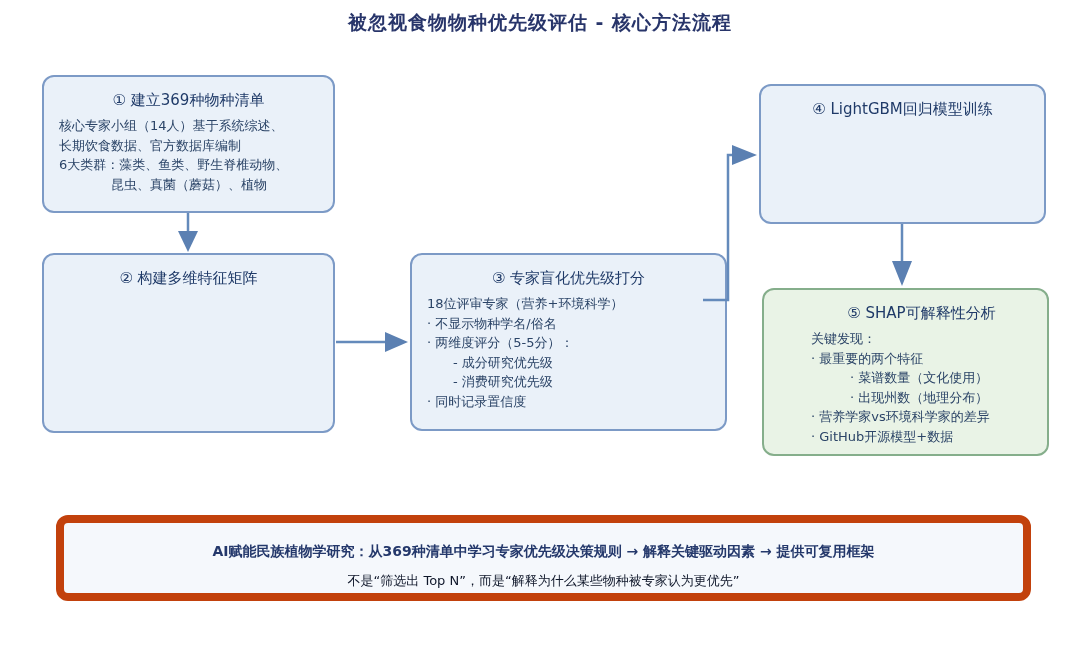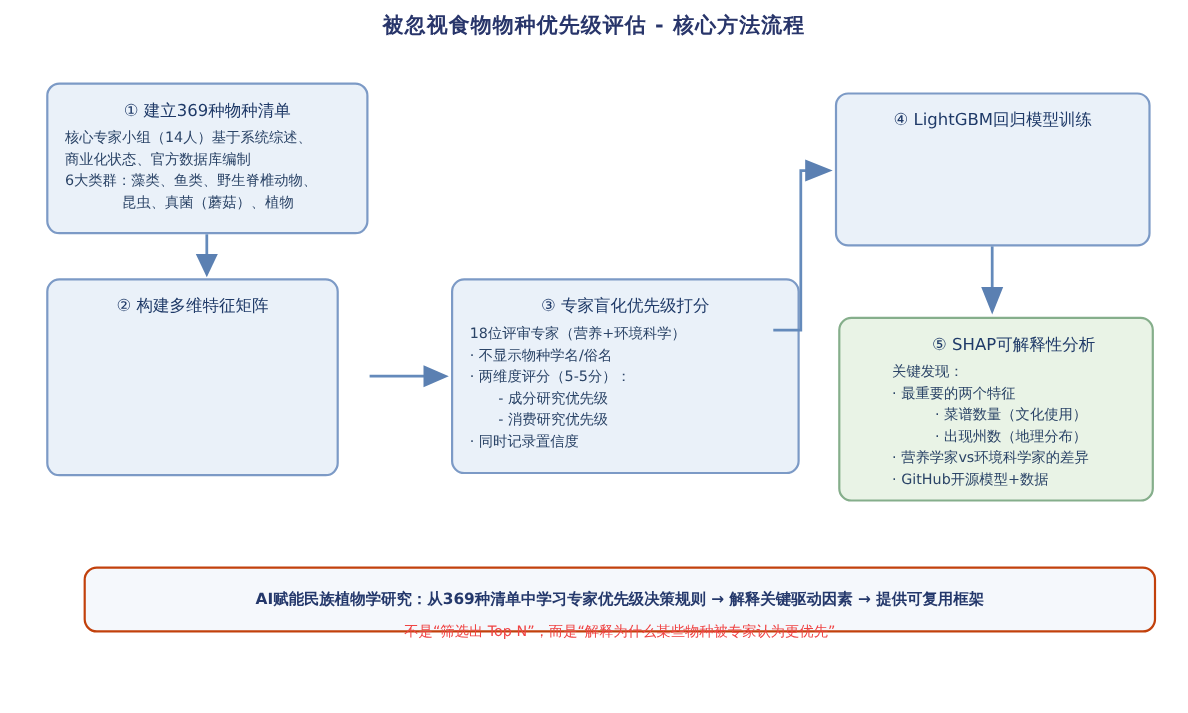--- a/index.html
+++ b/index.html
@@ -22,54 +22,54 @@
   .box-title{
     text-align:center;font-size:15px;font-weight:normal;color:#1f3a68;
     padding-top:13px;line-height:20px;
   }
   .box-body{
     font-size:13px;line-height:1.5;color:#2b4467;
     padding:6px 12px 0 15px;white-space:pre-wrap;
   }
 
   #box1{left:42px;top:75px;width:293px;height:138px;}
-  #box2{left:42px;top:253px;width:266px;height:180px;}
+  #box2{left:42px;top:253px;width:293px;height:180px;}
   #box3{left:410px;top:253px;width:317px;height:178px;}
   #box4{left:759px;top:84px;width:287px;height:140px;}
   #box5{left:762px;top:288px;width:287px;height:168px;}
 
   .summary-box{
-    position:absolute;left:76px;top:515px;width:975px;height:60px;
-    box-sizing:border-box;border:2px solid #c2410c;border-radius:12px;
+    position:absolute;left:56px;top:515px;width:975px;height:86px;
+    box-sizing:border-box;border:8px solid #c2410c;border-radius:12px;
     background:#f5f8fc;
   }
   .summary-headline{
     text-align:center;font-size:14px;font-weight:bold;color:#24386b;
     padding:18px 20px 0 20px;line-height:20px;
   }
   .summary-subline{
-    text-align:center;font-size:13px;color:#ef4444;
+    text-align:center;font-size:13px;color:#0f172a;
     padding-top:11px;line-height:18px;
   }
 
   svg.arrows{position:absolute;left:0;top:0;width:1080px;height:648px;pointer-events:none;}
   .arrow-shaft{stroke:#648abb;stroke-width:2.5;fill:none;}
   .arrow-head{fill:#5b80b2;stroke:none;}
 </style>
 </head>
 <body>
 
 <div id="canvas">
 
   <div class="page-title">被忽视食物物种优先级评估 - 核心方法流程</div>
 
   <div id="box1" class="step-box">
     <div class="box-title">① 建立369种物种清单</div>
     <div class="box-body">核心专家小组（14人）基于系统综述、
-商业化状态、官方数据库编制
+长期饮食数据、官方数据库编制
 6大类群：藻类、鱼类、野生脊椎动物、
 　　　　昆虫、真菌（蘑菇）、植物</div>
   </div>
 
   <div id="box2" class="step-box">
     <div class="box-title">② 构建多维特征矩阵</div>
   </div>
 
   <div id="box3" class="step-box">
     <div class="box-title">③ 专家盲化优先级打分</div>

